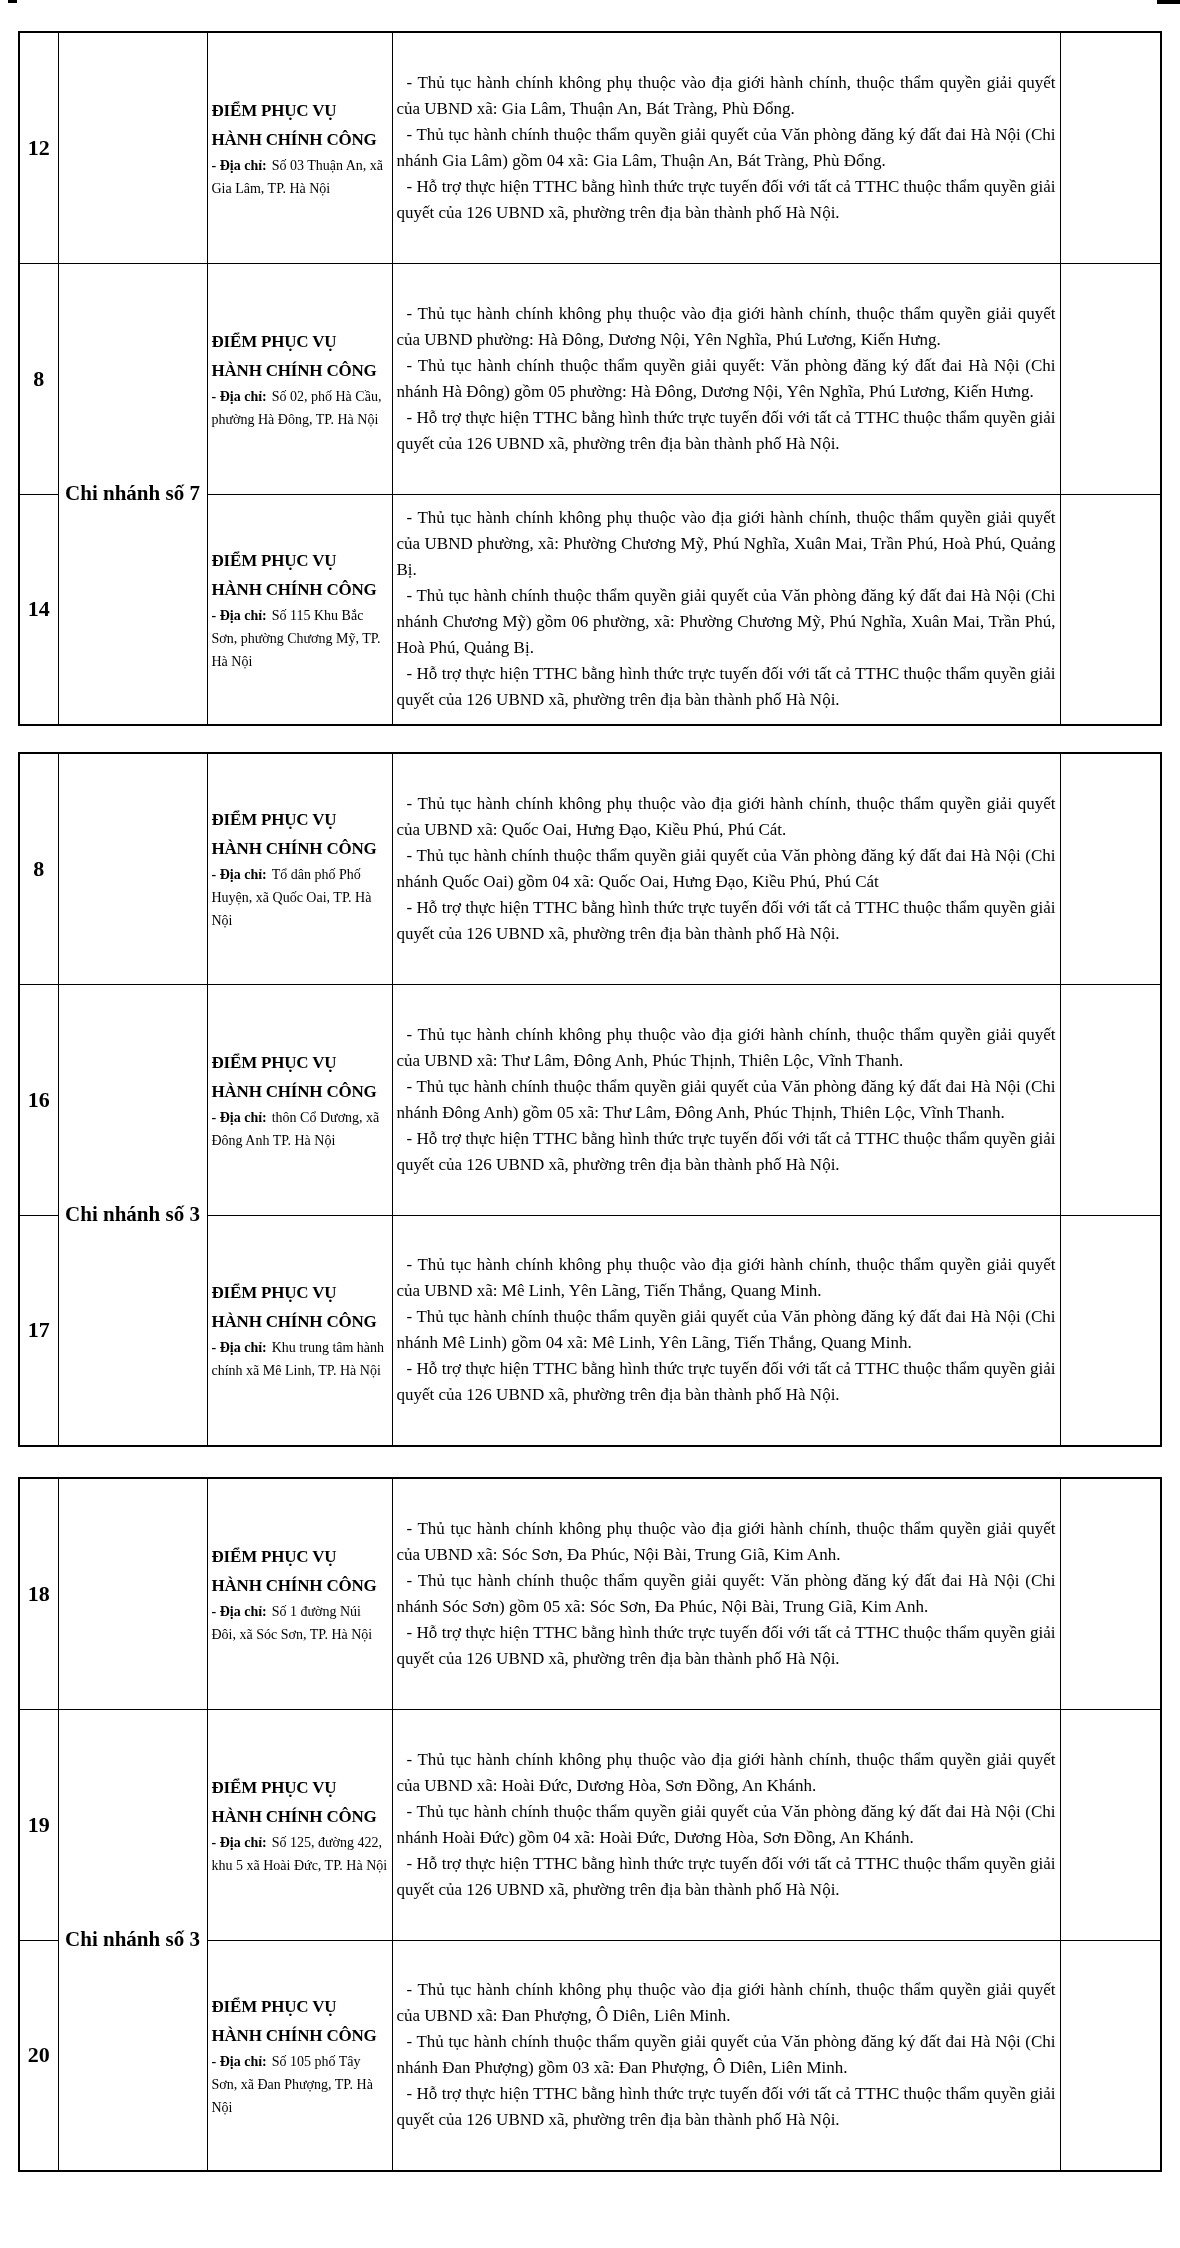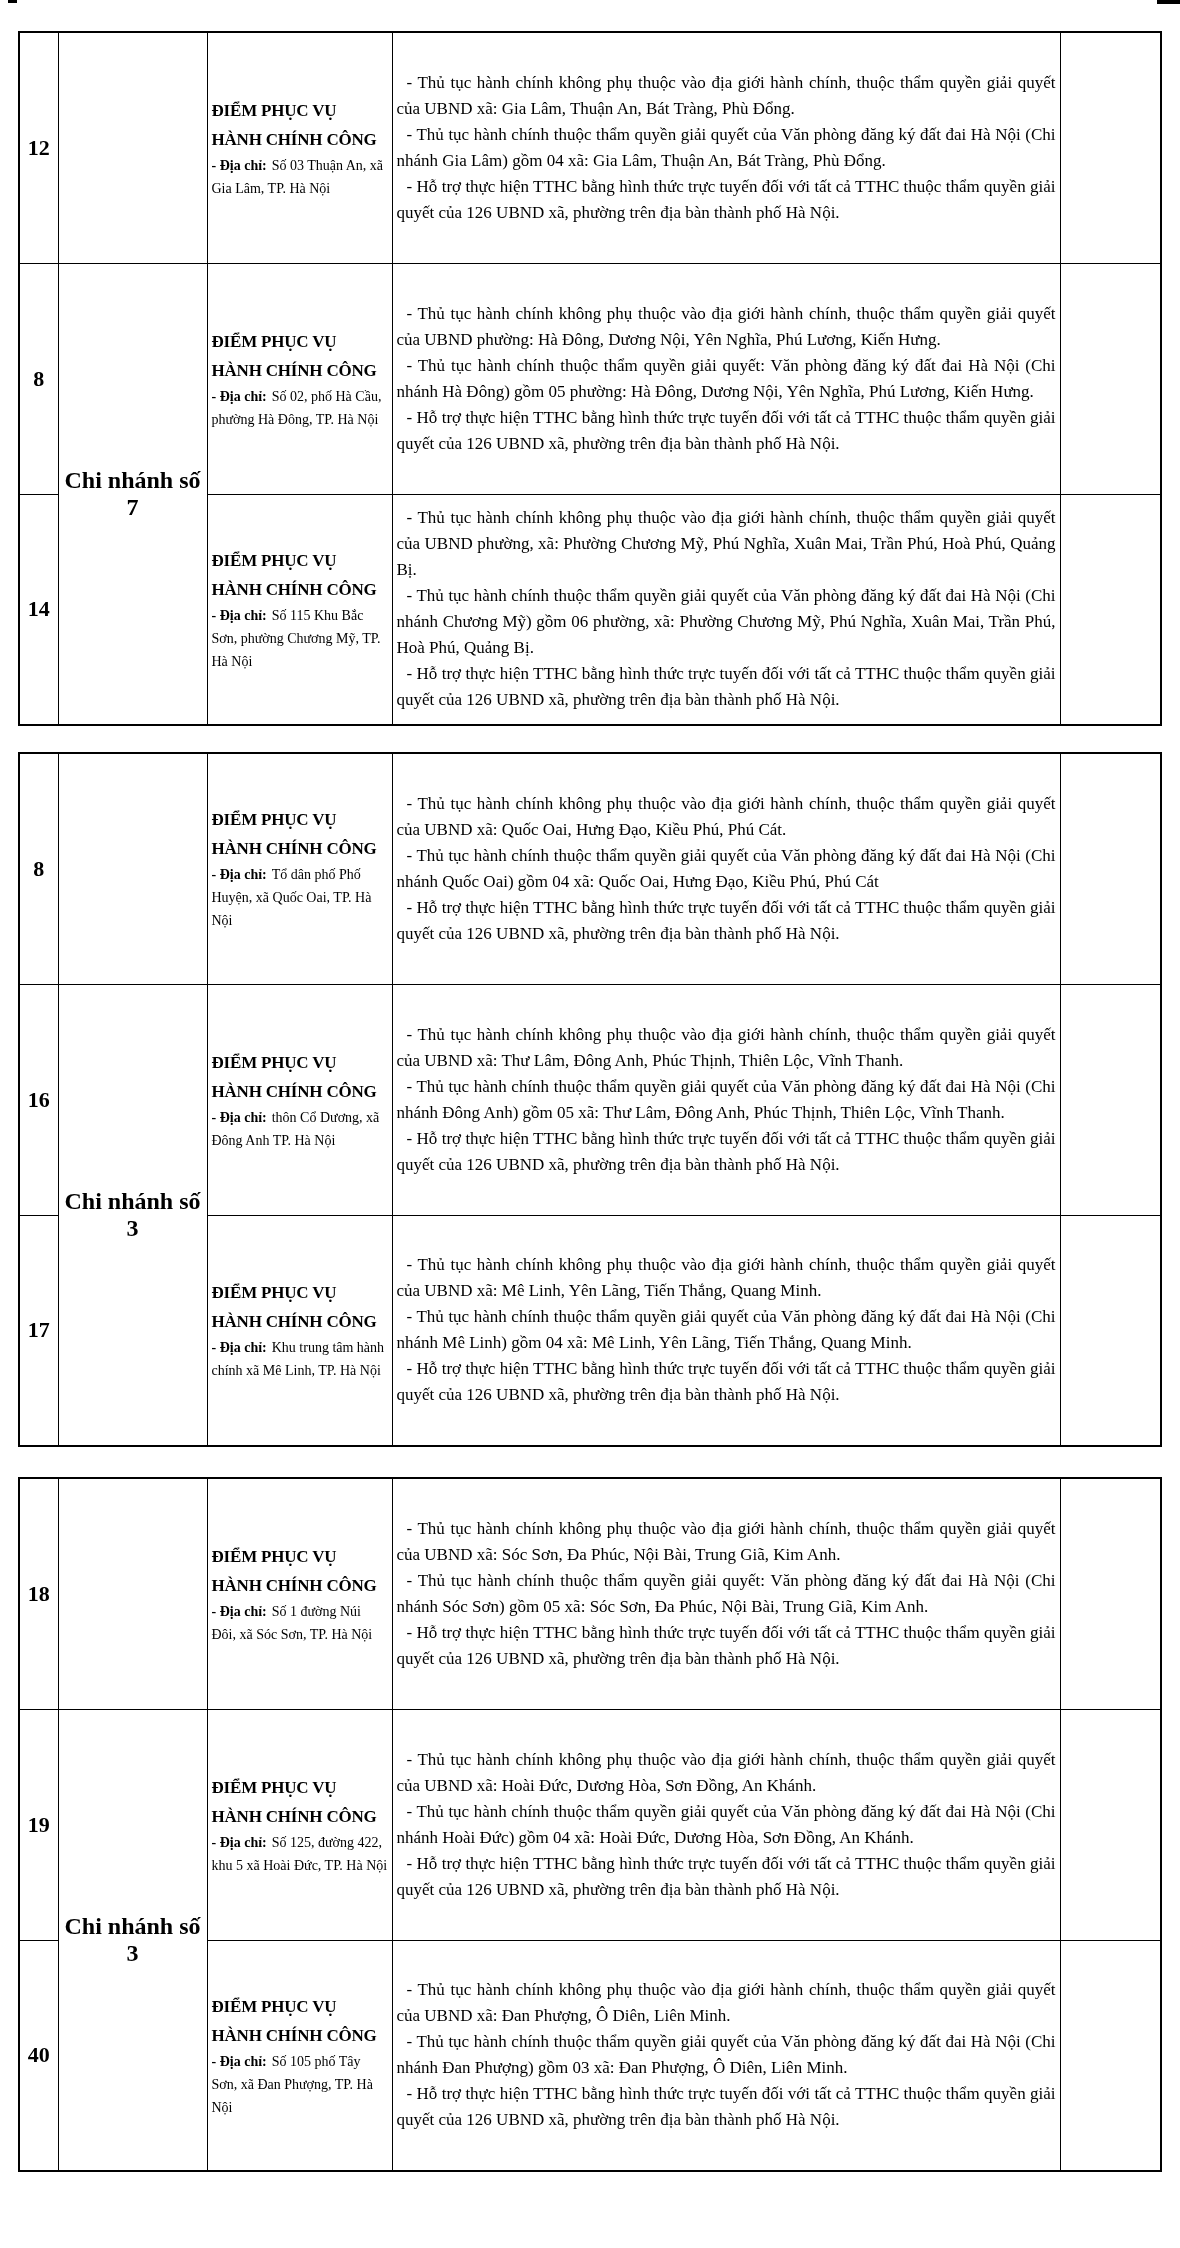--- a/index.html
+++ b/index.html
@@ -44,21 +44,21 @@
   }
 
   td.stt {
     text-align: center;
     font-weight: bold;
     font-size: 22px;
   }
   td.branch {
     text-align: center;
     font-weight: bold;
-    font-size: 24px;
+    font-size: 21px;
   }
   td.pt { padding: 6px 5px 6px 9px; }
   .pt-title {
     font-weight: bold;
     font-size: 17px;
     letter-spacing: -0.2px;
     line-height: 29px;
   }
   .pt-addr {
     font-size: 14px;
@@ -218,21 +218,21 @@
       <div class="pt-addr"><b class="lbl">- Địa chỉ:</b><span>Số 125, đường 422, khu 5 xã Hoài Đức, TP. Hà Nội</span></div>
     </td>
     <td class="desc">
       <p>- Thủ tục hành chính không phụ thuộc vào địa giới hành chính, thuộc thẩm quyền giải quyết của UBND xã: Hoài Đức, Dương Hòa, Sơn Đồng, An Khánh.</p>
       <p>- Thủ tục hành chính thuộc thẩm quyền giải quyết của Văn phòng đăng ký đất đai Hà Nội (Chi nhánh Hoài Đức) gồm 04 xã: Hoài Đức, Dương Hòa, Sơn Đồng, An Khánh.</p>
       <p>- Hỗ trợ thực hiện TTHC bằng hình thức trực tuyến đối với tất cả TTHC thuộc thẩm quyền giải quyết của 126 UBND xã, phường trên địa bàn thành phố Hà Nội.</p>
     </td>
     <td class="note"></td>
   </tr>
   <tr>
-    <td class="stt">40</td>
+    <td class="stt">20</td>
     <td class="pt">
       <div class="pt-title">ĐIỂM PHỤC VỤ HÀNH CHÍNH CÔNG</div>
       <div class="pt-addr"><b class="lbl">- Địa chỉ:</b><span>Số 105 phố Tây Sơn, xã Đan Phượng, TP. Hà Nội</span></div>
     </td>
     <td class="desc">
       <p>- Thủ tục hành chính không phụ thuộc vào địa giới hành chính, thuộc thẩm quyền giải quyết của UBND xã:  Đan  Phượng,  Ô  Diên,  Liên Minh.</p>
       <p>- Thủ tục hành chính thuộc thẩm quyền giải quyết của Văn phòng đăng ký đất đai Hà Nội (Chi nhánh Đan Phượng) gồm 03 xã: Đan Phượng, Ô Diên, Liên Minh.</p>
       <p>- Hỗ trợ thực hiện TTHC bằng hình thức trực tuyến đối với tất cả TTHC thuộc thẩm quyền giải quyết của 126 UBND xã, phường trên địa bàn thành phố Hà Nội.</p>
     </td>
     <td class="note"></td>

